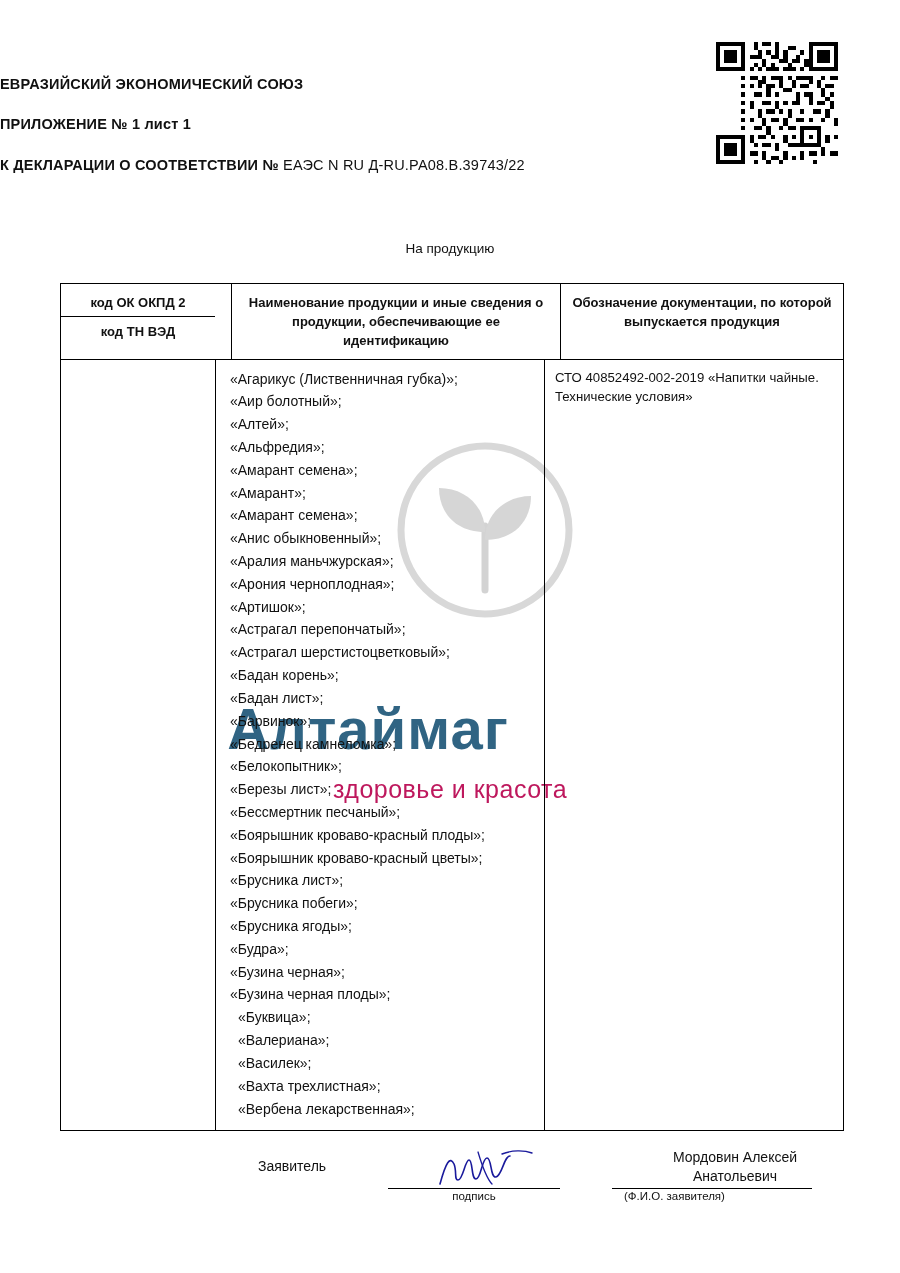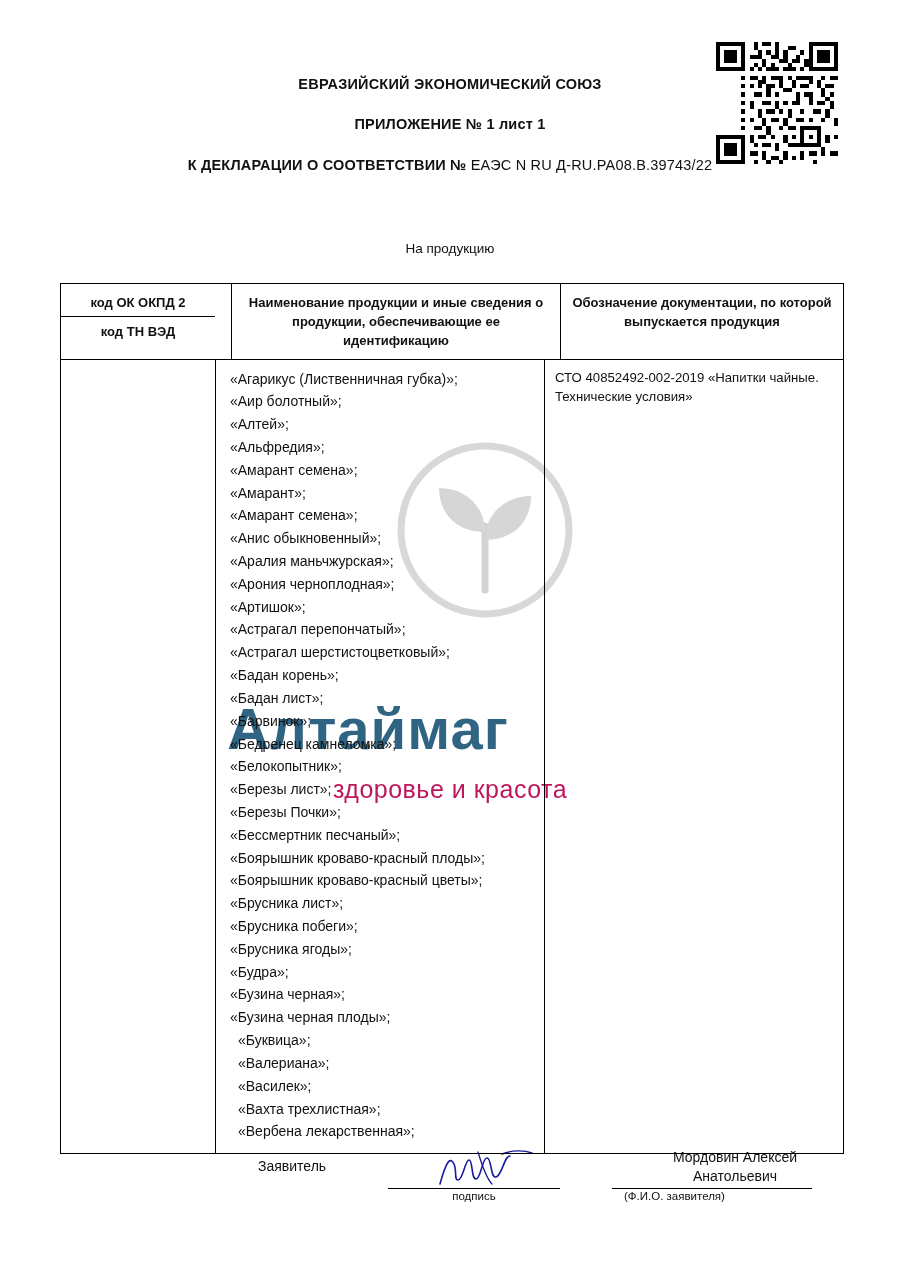--- a/index.html
+++ b/index.html
@@ -29,21 +29,21 @@
     height: 122px;
     background: #fff;
   }
   .qr svg { display:block; }
 
   
   .hdr {
     position: absolute;
     left: 0;
     width: 900px;
-    text-align: center;
+    text-align: left;
     font-weight: bold;
     font-size: 14.5px;
     letter-spacing: .2px;
   }
   .hdr1 { top: 76px; }
   .hdr2 { top: 116px; }
   .hdr3 { top: 157px; }
   .hdr3 .reg {
     font-weight: normal;
   }
@@ -415,21 +415,20 @@
         <div class="prod-item">«Арония черноплодная»;</div>
         <div class="prod-item">«Артишок»;</div>
         <div class="prod-item">«Астрагал перепончатый»;</div>
         <div class="prod-item">«Астрагал шерстистоцветковый»;</div>
         <div class="prod-item">«Бадан корень»;</div>
         <div class="prod-item">«Бадан лист»;</div>
         <div class="prod-item">«Барвинок»;</div>
         <div class="prod-item">«Бедренец камнеломка»;</div>
         <div class="prod-item">«Белокопытник»;</div>
         <div class="prod-item">«Березы лист»;</div>
-        <div class="prod-item">«Березы Почки»;</div>
         <div class="prod-item">«Бессмертник песчаный»;</div>
         <div class="prod-item">«Боярышник кроваво-красный плоды»;</div>
         <div class="prod-item">«Боярышник кроваво-красный цветы»;</div>
         <div class="prod-item">«Брусника лист»;</div>
         <div class="prod-item">«Брусника побеги»;</div>
         <div class="prod-item">«Брусника ягоды»;</div>
         <div class="prod-item">«Будра»;</div>
         <div class="prod-item">«Бузина черная»;</div>
         <div class="prod-item">«Бузина черная плоды»;</div>
         <div class="prod-item indent-1">«Буквица»;</div>

